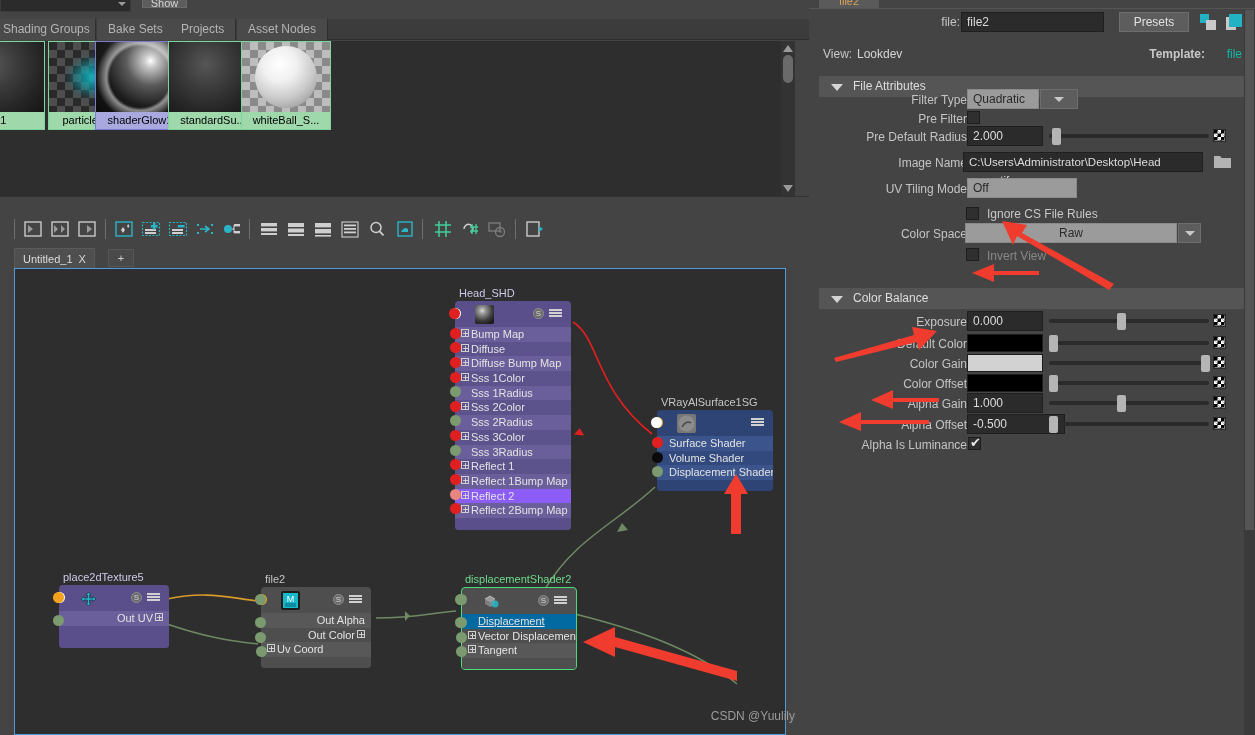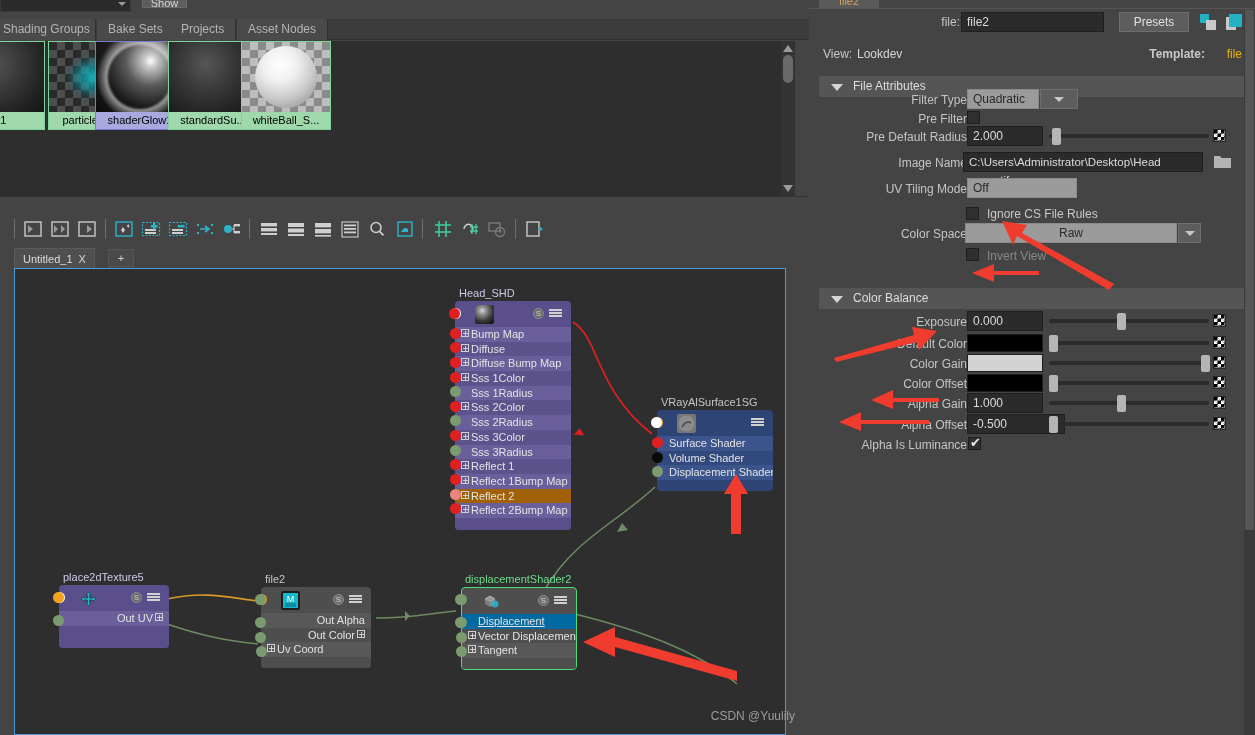--- a/index.html
+++ b/index.html
@@ -366,21 +366,21 @@
           <div class="nrow" style="background:#5d538c"><span class="plusbox"></span><span>Diffuse</span></div>
           <div class="nrow" style="background:#6a5f9a"><span class="plusbox"></span><span>Diffuse Bump Map</span></div>
           <div class="nrow" style="background:#5d538c"><span class="plusbox"></span><span>Sss 1Color</span></div>
           <div class="nrow" style="background:#6a5f9a; padding-left:16px;"><span>Sss 1Radius</span></div>
           <div class="nrow" style="background:#5d538c"><span class="plusbox"></span><span>Sss 2Color</span></div>
           <div class="nrow" style="background:#6a5f9a; padding-left:16px;"><span>Sss 2Radius</span></div>
           <div class="nrow" style="background:#5d538c"><span class="plusbox"></span><span>Sss 3Color</span></div>
           <div class="nrow" style="background:#6a5f9a; padding-left:16px;"><span>Sss 3Radius</span></div>
           <div class="nrow" style="background:#5d538c"><span class="plusbox"></span><span>Reflect 1</span></div>
           <div class="nrow" style="background:#6a5f9a"><span class="plusbox"></span><span>Reflect 1Bump Map</span></div>
-          <div class="nrow" style="background:#a16207"><span class="plusbox"></span><span>Reflect 2</span></div>
+          <div class="nrow" style="background:#8b5cf6"><span class="plusbox"></span><span>Reflect 2</span></div>
           <div class="nrow" style="background:#6a5f9a"><span class="plusbox"></span><span>Reflect 2Bump Map</span></div>
           <div style="height:12px;background:#5a4f8a"></div>
         </div>
         <span class="port" style="left:-5px; top:7px; background:#ffffff;"></span>
         <span class="port" style="right:-5px; top:7px; background:#e02020;"></span>
         <span class="port" style="left:-5px; top:27px;  background:#e02020;"></span>
         <span class="port" style="left:-5px; top:41px;  background:#e02020;"></span>
         <span class="port" style="left:-5px; top:56px;  background:#e02020;"></span>
         <span class="port" style="left:-5px; top:71px;  background:#e02020;"></span>
         <span class="port" style="left:-5px; top:85px;  background:#7c9a6f;"></span>
@@ -532,21 +532,21 @@
       <svg style="position:absolute; left:416px; top:2px; width:18px; height:18px;" viewBox="0 0 18 18">
           <rect x="1" y="4" width="10" height="13" fill="#c9c9c9"></rect>
           <rect x="4" y="1" width="13" height="13" fill="#23b2c4"></rect>
         </svg>
     </div>
 
     <div class="rp-row" style="top:43px">
       <span style="position:absolute; left:14px; font-size:12px; line-height:22px;">View:</span>
       <span style="position:absolute; left:48px; font-size:12px; line-height:22px; color:#d6d6d6;">Lookdev</span>
       <span style="position:absolute; right:50px; font-size:12px; line-height:22px; font-weight:bold;">Template:</span>
-      <span style="position:absolute; right:13px; font-size:12px; line-height:22px; color:#eab308;">file</span>
+      <span style="position:absolute; right:13px; font-size:12px; line-height:22px; color:#14b8a6;">file</span>
     </div>
 
     <div class="sec-hdr" style="top:76px">
       <span class="tri"></span>
       <span>File Attributes</span>
     </div>
 
     <div class="rp-row" style="top:108px">
       <span class="rp-label" style="right:288px">Pre Filter</span>
       <span class="cbx" style="left:158px; top:3px;"></span>

